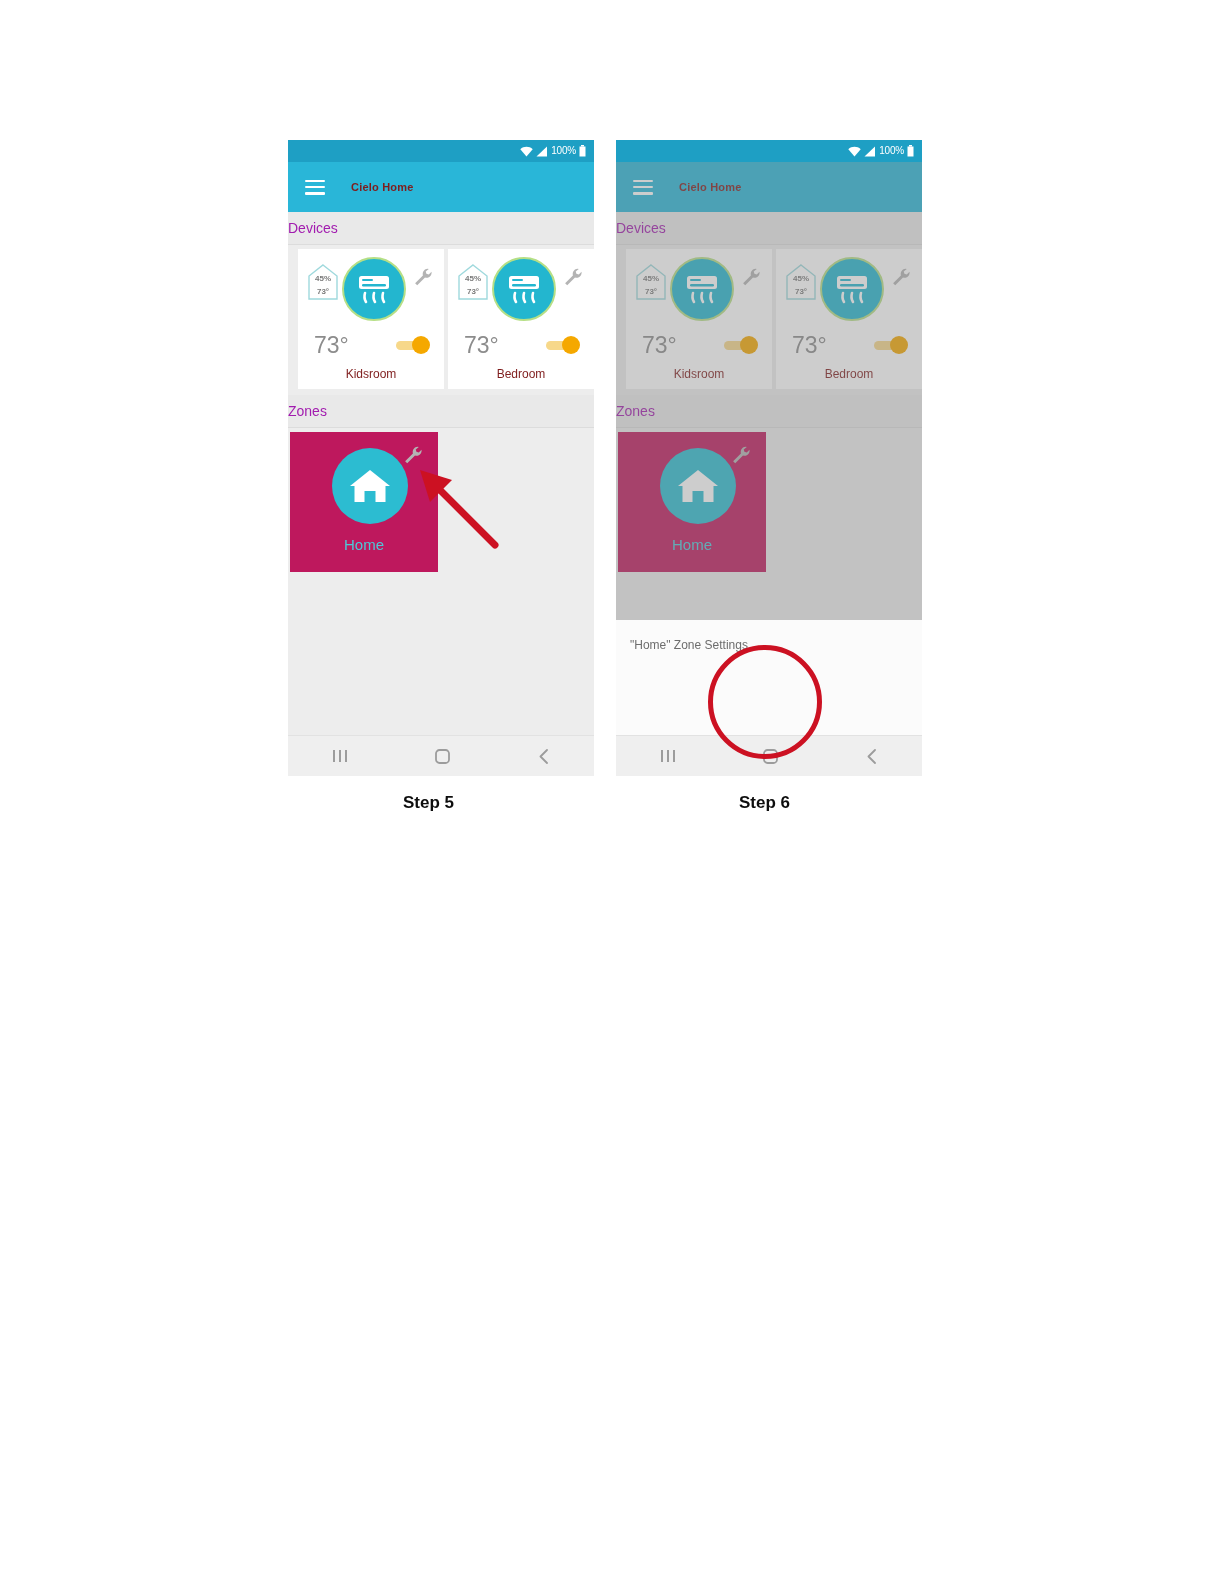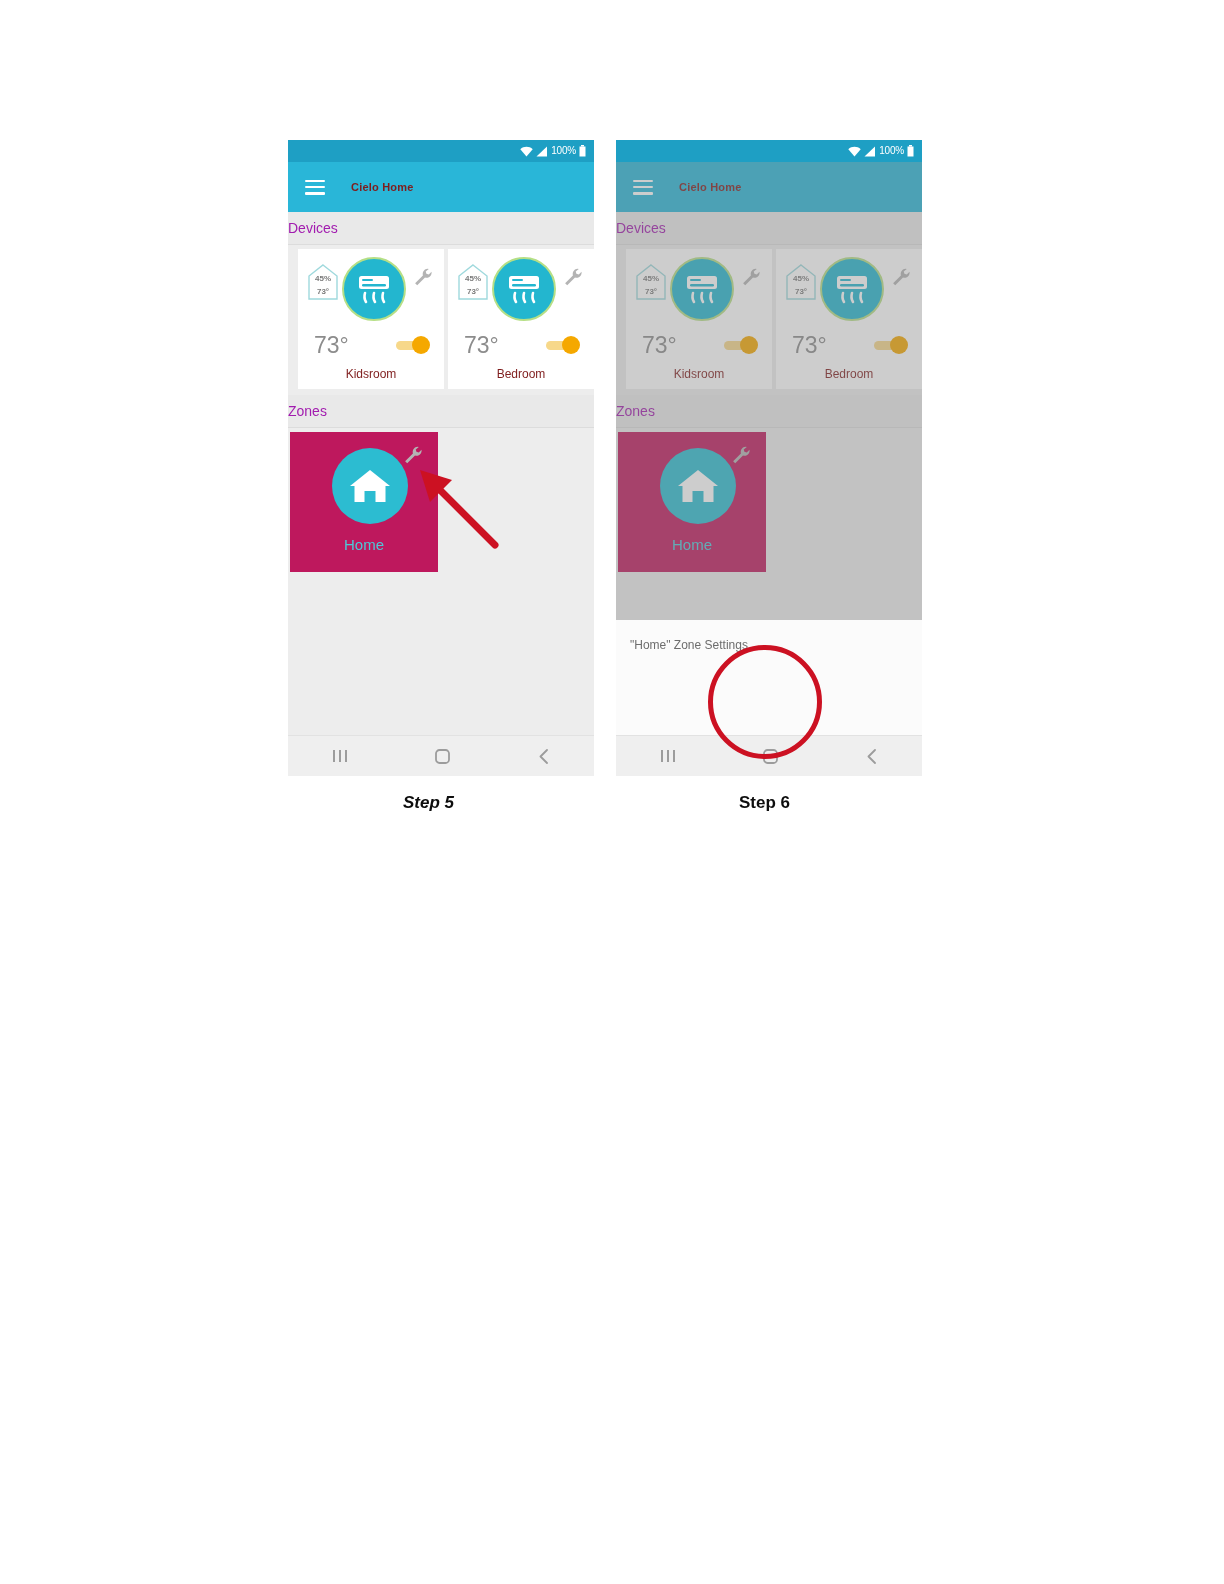--- a/index.html
+++ b/index.html
@@ -251,21 +251,21 @@
   
   .arrow-svg { position: absolute; left: 400px; top: 450px; pointer-events: none; }
 
   
   .step-caption {
     position: absolute;
     font-size: 17px;
     font-weight: bold;
     color: #0d0d0d;
   }
-  #step5-caption { left: 403px; top: 793px; font-style: italic; }
+  #step5-caption { left: 403px; top: 793px; }
   #step6-caption { left: 739px; top: 793px; }
 </style>
 </head>
 <body>
 
 <div class="page">
 
   <div class="phone" id="phone-left">
 
     <div class="statusbar">

